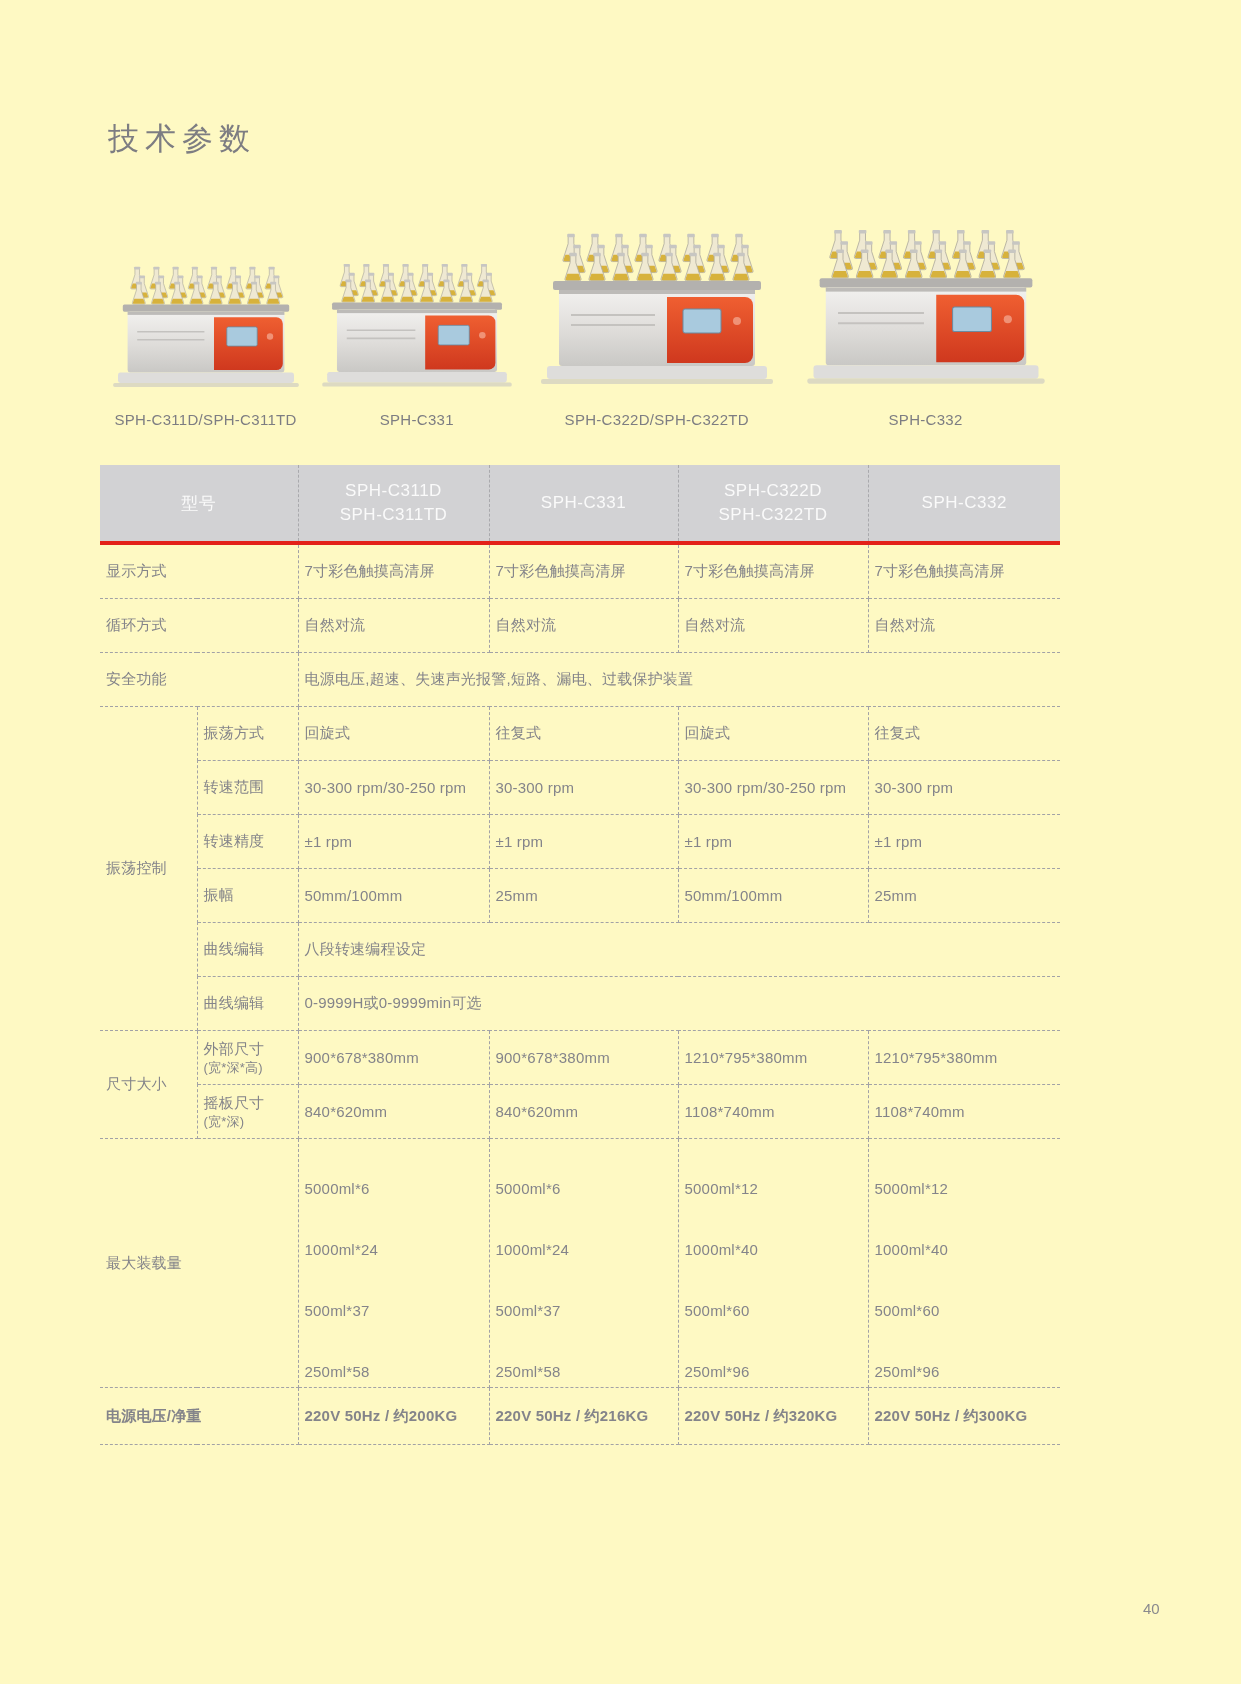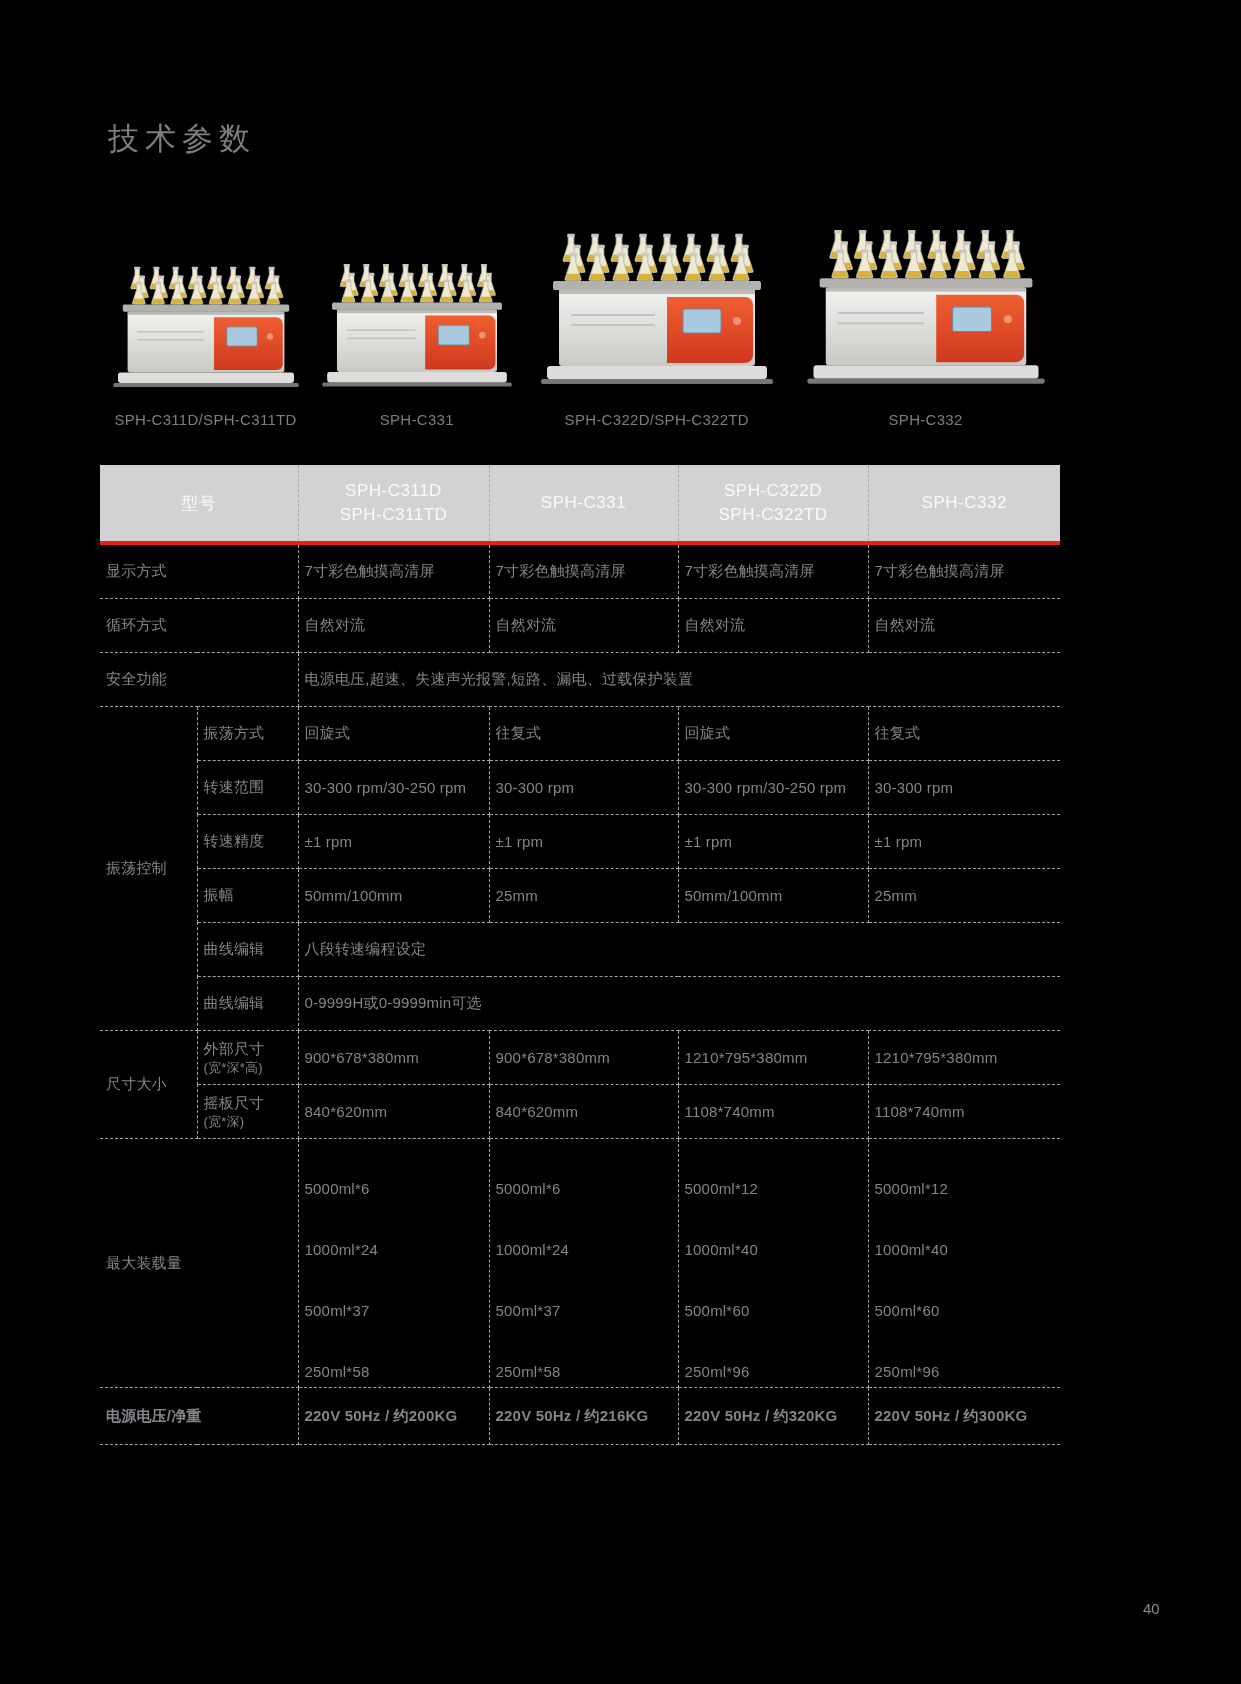--- a/index.html
+++ b/index.html
@@ -1,19 +1,19 @@
 <!DOCTYPE html>
 <html><head>
 <meta charset="utf-8">
 <style>
   html,body{margin:0;padding:0;}
   .page{
     position:relative;
     width:1241px;height:1684px;
-    background:#000000;
+    background:#fef9c3;
     font-family:"Liberation Sans", sans-serif;
     overflow:hidden;
   }
   
   .page-title{
     position:absolute;top:118px;left:108px;
     font-size:31px;color:#7d7d82;letter-spacing:6px;font-weight:400;
   }
   
   .products{

